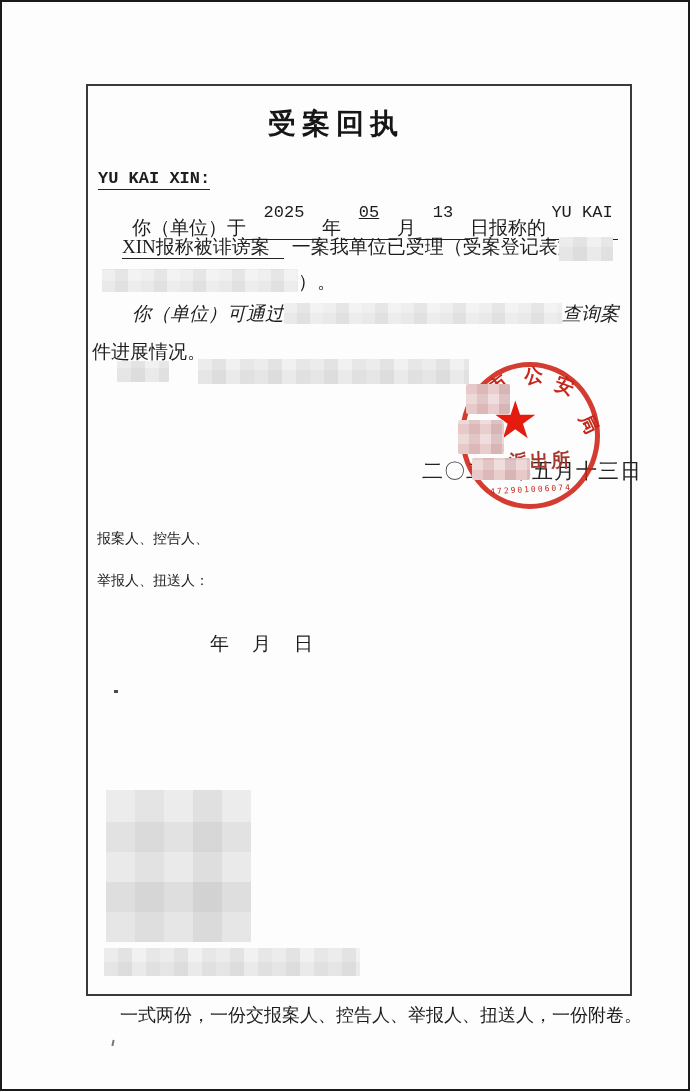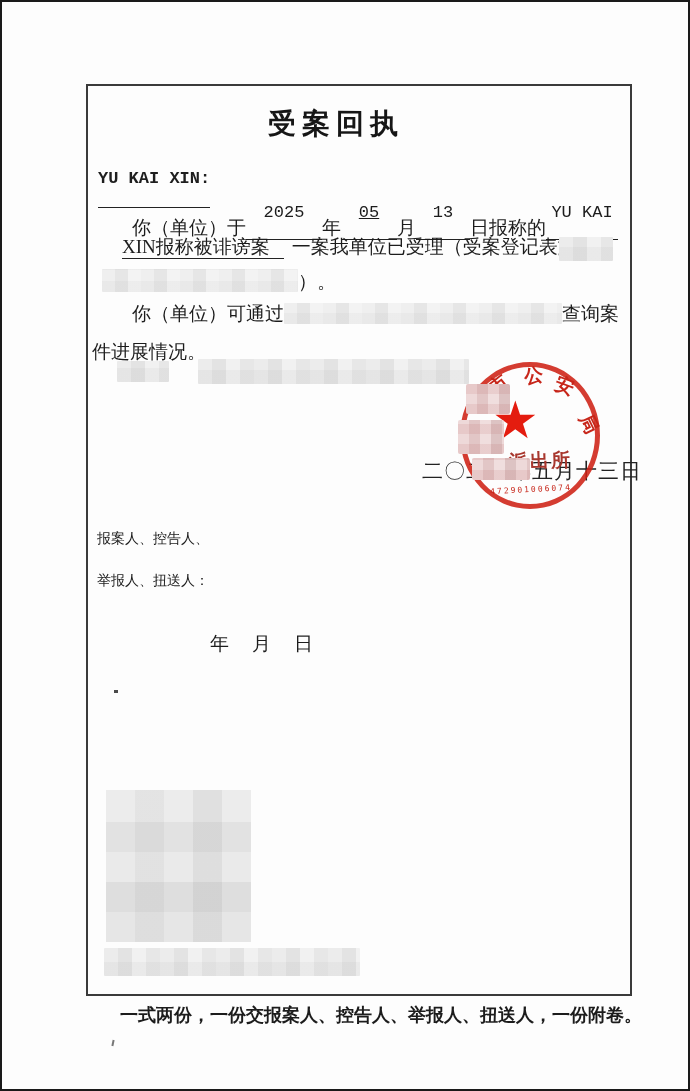--- a/index.html
+++ b/index.html
@@ -6,21 +6,21 @@
   body{width:690px;height:1091px;position:relative;overflow:hidden;
        font-family:"Liberation Serif","DejaVu Serif",serif;color:#1e1e1e;}
   .photo{position:absolute;left:0;top:0;width:690px;height:1091px;
          background:#fdfdfd;border:2px solid #1a1a1a;box-sizing:border-box;}
   .form-box{position:absolute;left:84px;top:82px;width:546px;height:912px;
             border:2px solid #3a3a3a;box-sizing:border-box;}
   .title{position:absolute;left:84px;top:103px;width:500px;text-align:center;
          font-size:28px;font-weight:bold;letter-spacing:6px;color:#161616;}
   .mono{font-family:"Liberation Mono","DejaVu Sans Mono",monospace;}
   .salutation{position:absolute;left:96px;top:167px;font-size:17px;font-weight:bold;
-              border-bottom:1.5px solid #222;padding-bottom:19px;}
+              border-bottom:1.5px solid #222;padding-bottom:1px;}
   .line{position:absolute;left:96px;width:534px;font-size:19px;line-height:24px;
         white-space:nowrap;color:#1c1c1c;}
   .indent{padding-left:34px;}
   .fill{display:inline-block;border-bottom:1.5px solid #222;text-align:center;
         font-size:17px;vertical-align:bottom;padding-bottom:14px;}
   .ul{border-bottom:1.5px solid #222;padding-right:14px;padding-bottom:1px;margin-left:24px;}
   
   .mosaic{position:absolute;border-radius:1px;
     background:
       repeating-linear-gradient(0deg, rgba(120,120,120,.06) 0 14px, rgba(255,255,255,0) 14px 28px),
@@ -52,21 +52,21 @@
             color:#a8372e;letter-spacing:2px;transform:rotate(-2deg);}
   .seal-serial{position:absolute;left:477px;top:483px;z-index:5;width:104px;text-align:center;
                font-size:8px;color:#c7261a;letter-spacing:2px;transform:rotate(-3deg);
                font-family:"DejaVu Sans Mono",monospace;}
   .date-line{position:absolute;left:420px;top:455px;z-index:2;font-size:21px;
              letter-spacing:1px;color:#222;white-space:nowrap;}
   .sign-row{position:absolute;left:95px;font-size:14px;color:#1c1c1c;}
   .blank-date{position:absolute;left:208px;top:629px;font-size:19px;color:#1c1c1c;
               letter-spacing:2px;}
   .footer-note{position:absolute;left:118px;top:1001px;font-size:18px;color:#1c1c1c;
-               white-space:nowrap;font-weight:bold;}
+               white-space:nowrap;}
   .speck{position:absolute;background:#4a4a4a;}
 </style>
 </head>
 <body>
 
 <div class="photo">
 
   <div class="form-box"></div>
 
   <div class="title">受案回执</div>
@@ -79,21 +79,21 @@
 
   <div class="line" style="top:233px;">
     <span class="ul">XIN报称被诽谤案</span><span style="display:inline-block;width:8px;"></span><span>一案我单位已受理（受案登记表文号为</span>
   </div>
   <div class="mosaic" style="left:557px;top:235px;width:54px;height:24px;"></div>
 
   <div class="line" style="top:267px;">
     <span class="mosaic-inline" style="width:196px;height:23px;margin-left:4px;"></span><span>）。</span>
   </div>
 
-  <div class="line indent" style="top:300px;">
+  <div class="line indent" style="top:300px;font-style:italic;">
     <span>你（单位）可通过</span><span class="mosaic-inline" style="width:278px;height:21px;"></span><span>查询案</span>
   </div>
   <div class="line" style="top:322px;left:90px;margin-top:16px;">
     <span>件进展情况。</span>
   </div>
 
   <div class="mosaic" style="left:115px;top:359px;width:52px;height:21px;"></div>
   <div class="mosaic" style="left:196px;top:357px;width:271px;height:25px;"></div>
 
   <div class="date-line">

